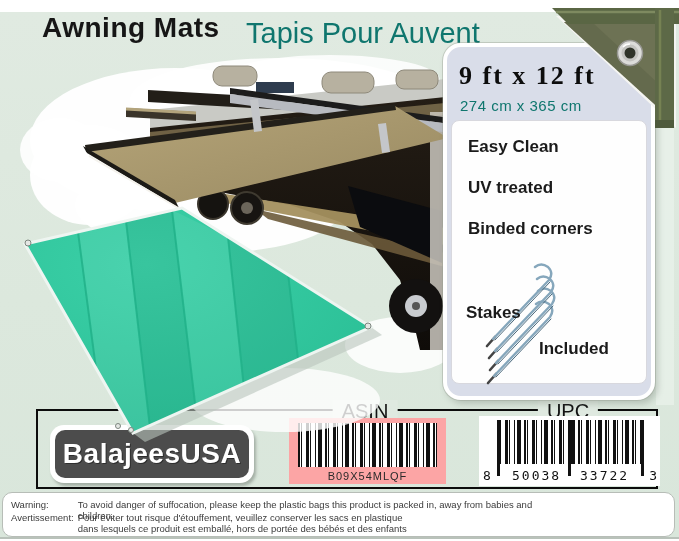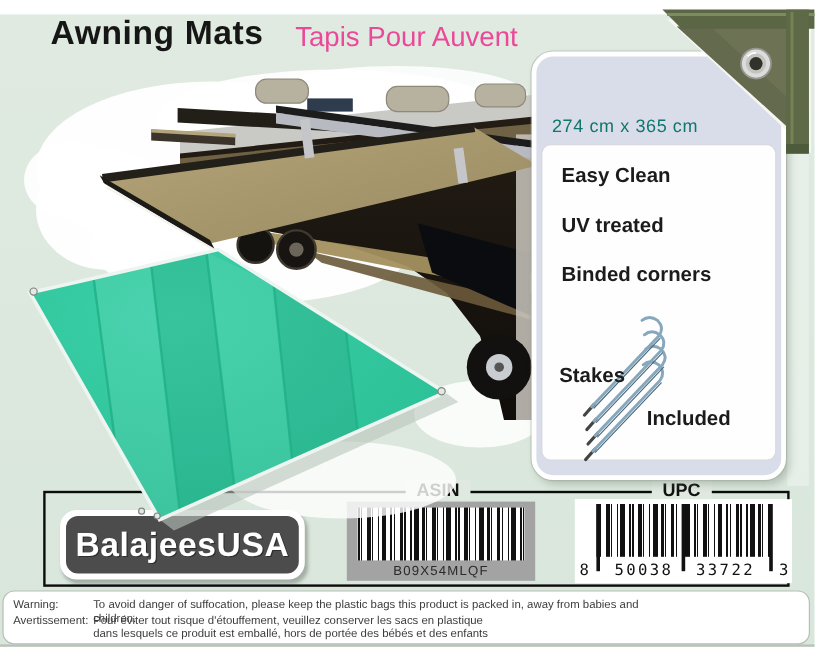--- a/index.html
+++ b/index.html
@@ -7,21 +7,21 @@
           font-family:"Liberation Sans",sans-serif;}
   
   .mint{position:absolute;left:0;top:12px;width:679px;height:526px;
         background:linear-gradient(180deg,#e0eae1 0%,#dce8dd 55%,#d9e6db 100%);}
   .mint-light-band{position:absolute;left:656px;top:125px;width:18px;height:280px;
         background:#e9f1ea;opacity:.8;}
   .bottom-line{position:absolute;left:0;top:537px;width:679px;height:2px;background:#b9c2ba;}
   
   .title{position:absolute;left:42px;top:12px;font-size:28px;font-weight:bold;
          color:#161616;letter-spacing:.5px;}
-  .subtitle{position:absolute;left:246px;top:17px;font-size:23px;color:#ec4899;}
+  .subtitle{position:absolute;left:246px;top:17px;font-size:29px;color:#0f766e;}
   
   .photo{position:absolute;left:0;top:0;width:679px;height:541px;pointer-events:none;}
   
   .panel{position:absolute;left:443px;top:43px;width:212px;height:357px;box-sizing:border-box;
          background:#d9dde9;border:4px solid #fff;border-radius:18px;
          box-shadow:0 0 0 1px rgba(150,158,145,.4),3px 4px 6px rgba(90,100,90,.28);}
   .size-imp{position:absolute;left:12px;top:14px;font-family:"Liberation Serif",serif;
             font-weight:bold;font-size:26px;color:#0d0d0d;letter-spacing:2px;}
   .size-met{position:absolute;left:13px;top:50px;font-size:15px;color:#0f766e;letter-spacing:.5px;}
   .feature-box{position:absolute;left:4px;top:73px;width:196px;height:264px;box-sizing:border-box;
@@ -30,27 +30,27 @@
   .feature{font-size:17px;font-weight:bold;color:#1b1b1b;line-height:24px;}
   .stakes-label{position:absolute;left:19px;top:256px;font-size:17px;font-weight:bold;color:#1b1b1b;}
   .included-label{position:absolute;left:92px;top:292px;font-size:17px;font-weight:bold;color:#1b1b1b;}
   .stakes-svg{position:absolute;left:0;top:0;width:212px;height:357px;}
   
   .corner{position:absolute;left:544px;top:0;width:135px;height:140px;}
   
   .bc-box{position:absolute;left:36px;top:409px;width:622px;height:80px;box-sizing:border-box;
           border:2.5px solid #0c0c0c;}
   .bc-label{position:absolute;top:-11px;transform:translateX(-50%);background:#dfe9e0;
-            padding:0 9px;font-size:15px;font-weight:bold;color:#111;}
+            padding:0 9px;font-size:20px;font-weight:normal;color:#111;}
   .asin-label{left:327px;}
   .upc-label{left:530px;}
   .bars{background:repeating-linear-gradient(90deg,
         #111 0 2px,#fff 2px 3px,#111 3px 4px,#fff 4px 8px,#111 8px 11px,#fff 11px 12px,
         #111 12px 13px,#fff 13px 17px,#111 17px 18px,#fff 18px 20px,#111 20px 24px,#fff 24px 27px);}
-  .asin-block{position:absolute;left:251px;top:7px;width:157px;height:66px;background:#a3a3a3;}
+  .asin-block{position:absolute;left:251px;top:7px;width:157px;height:66px;background:#fca5a5;}
   .asin-bars{position:absolute;left:9px;top:5px;right:9px;height:44px;}
   .asin-text{position:absolute;left:0;right:0;bottom:2px;text-align:center;
              font-size:11px;color:#2a2a2a;letter-spacing:1px;}
   .upc-block{position:absolute;left:441px;top:5px;width:181px;height:70px;background:#fff;}
   .upc-bars{position:absolute;left:18px;top:4px;right:16px;height:44px;}
   .guard{position:absolute;top:4px;width:3px;height:56px;background:#111;}
   .upc-digits{position:absolute;left:0;right:0;bottom:3px;height:15px;
               font-family:"DejaVu Sans Mono",monospace;font-size:13px;color:#111;}
   .upc-digits span{position:absolute;background:#fff;padding:0 2px;}
   .d0{left:2px;} .d1{left:31px;letter-spacing:2px;} .d2{left:99px;letter-spacing:2px;} .d3{right:1px;}
@@ -197,20 +197,21 @@
       <g fill="#e4e7e4" stroke="#7d867f" stroke-width="1">
         <circle cx="28" cy="243" r="3"></circle>
         <circle cx="368" cy="326" r="3"></circle>
         <circle cx="118" cy="426" r="2.5"></circle>
         <circle cx="131" cy="430" r="2.5"></circle>
       </g>
     </g>
   </svg>
 
   <div class="panel">
+    <div class="size-imp">9 ft x 12 ft</div>
     <div class="size-met">274 cm x 365 cm</div>
     <div class="feature-box">
       <div class="feature">Easy Clean</div>
       <div class="feature">UV treated</div>
       <div class="feature">Binded corners</div>
     </div>
     <svg class="stakes-svg" viewBox="0 0 212 357">
       <g fill="none" stroke-linecap="round">
         <g stroke="#444" stroke-width="2.6">
           <path d="M40,299 l8,-9"></path>

